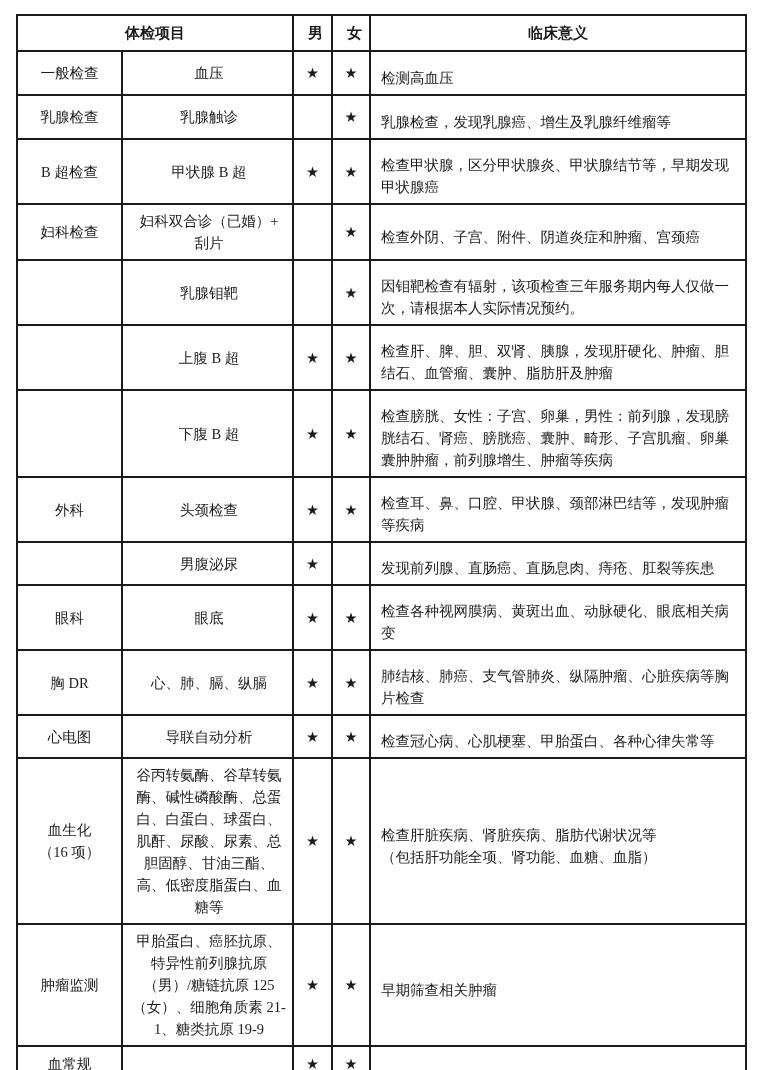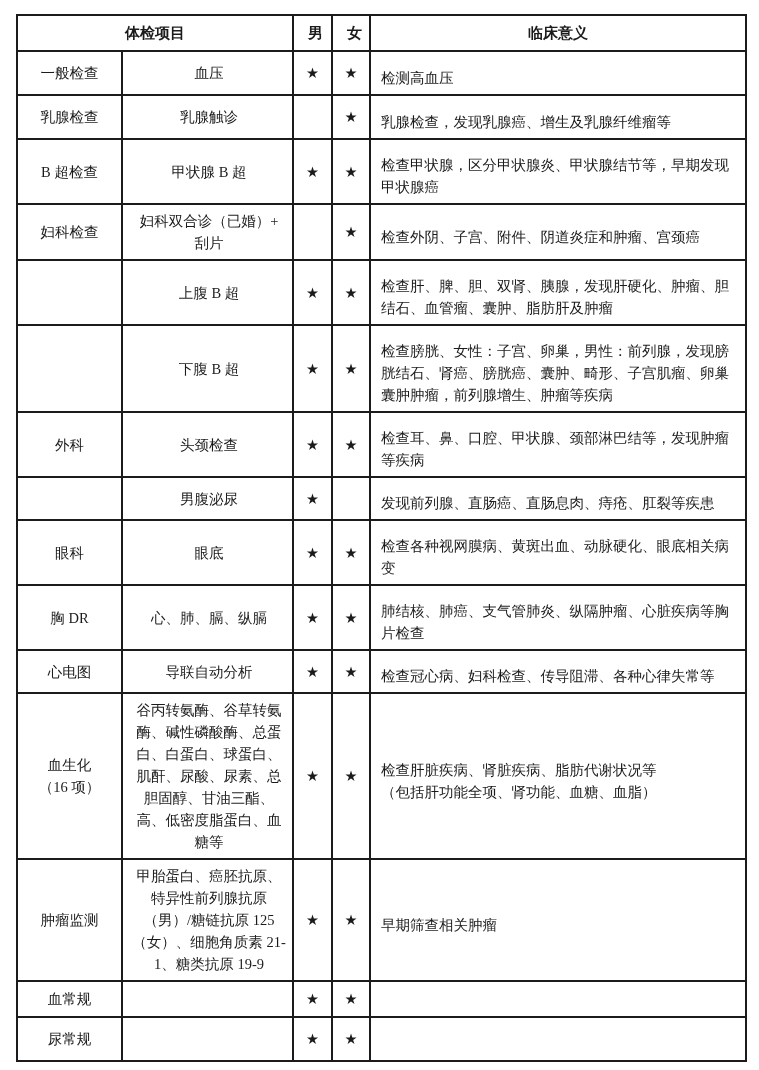--- a/index.html
+++ b/index.html
@@ -104,20 +104,27 @@
       </tr>
       <tr style="height:46px">
         <td class="cat">妇科检查</td>
         <td class="item">妇科双合诊（已婚）+ 刮片</td>
         <td class="sex"></td>
         <td class="sex">★</td>
         <td class="sig">检查外阴、子宫、附件、阴道炎症和肿瘤、宫颈癌</td>
       </tr>
       <tr style="height:46px">
         <td class="cat"></td>
+        <td class="item">乳腺钼靶</td>
+        <td class="sex"></td>
+        <td class="sex">★</td>
+        <td class="sig">因钼靶检查有辐射，该项检查三年服务期内每人仅做一次，请根据本人实际情况预约。</td>
+      </tr>
+      <tr style="height:46px">
+        <td class="cat"></td>
         <td class="item">上腹 B 超</td>
         <td class="sex">★</td>
         <td class="sex">★</td>
         <td class="sig">检查肝、脾、胆、双肾、胰腺，发现肝硬化、肿瘤、胆结石、血管瘤、囊肿、脂肪肝及肿瘤</td>
       </tr>
       <tr style="height:66px">
         <td class="cat"></td>
         <td class="item">下腹 B 超</td>
         <td class="sex">★</td>
         <td class="sex">★</td>
@@ -149,21 +156,21 @@
         <td class="item">心、肺、膈、纵膈</td>
         <td class="sex">★</td>
         <td class="sex">★</td>
         <td class="sig">肺结核、肺癌、支气管肺炎、纵隔肿瘤、心脏疾病等胸片检查</td>
       </tr>
       <tr style="height:42px">
         <td class="cat">心电图</td>
         <td class="item">导联自动分析</td>
         <td class="sex">★</td>
         <td class="sex">★</td>
-        <td class="sig">检查冠心病、妇科检查、传导阻滞、各种心律失常等</td>
+        <td class="sig">检查冠心病、心肌梗塞、甲胎蛋白、各种心律失常等</td>
       </tr>
       <tr style="height:132px">
         <td class="cat">血生化
 （16 项）</td>
         <td class="item">谷丙转氨酶、谷草转氨酶、碱性磷酸酶、总蛋白、白蛋白、球蛋白、肌酐、尿酸、尿素、总胆固醇、甘油三酯、高、低密度脂蛋白、血糖等</td>
         <td class="sex">★</td>
         <td class="sex">★</td>
         <td class="sig">检查肝脏疾病、肾脏疾病、脂肪代谢状况等
 （包括肝功能全项、肾功能、血糖、血脂）</td>
       </tr>

